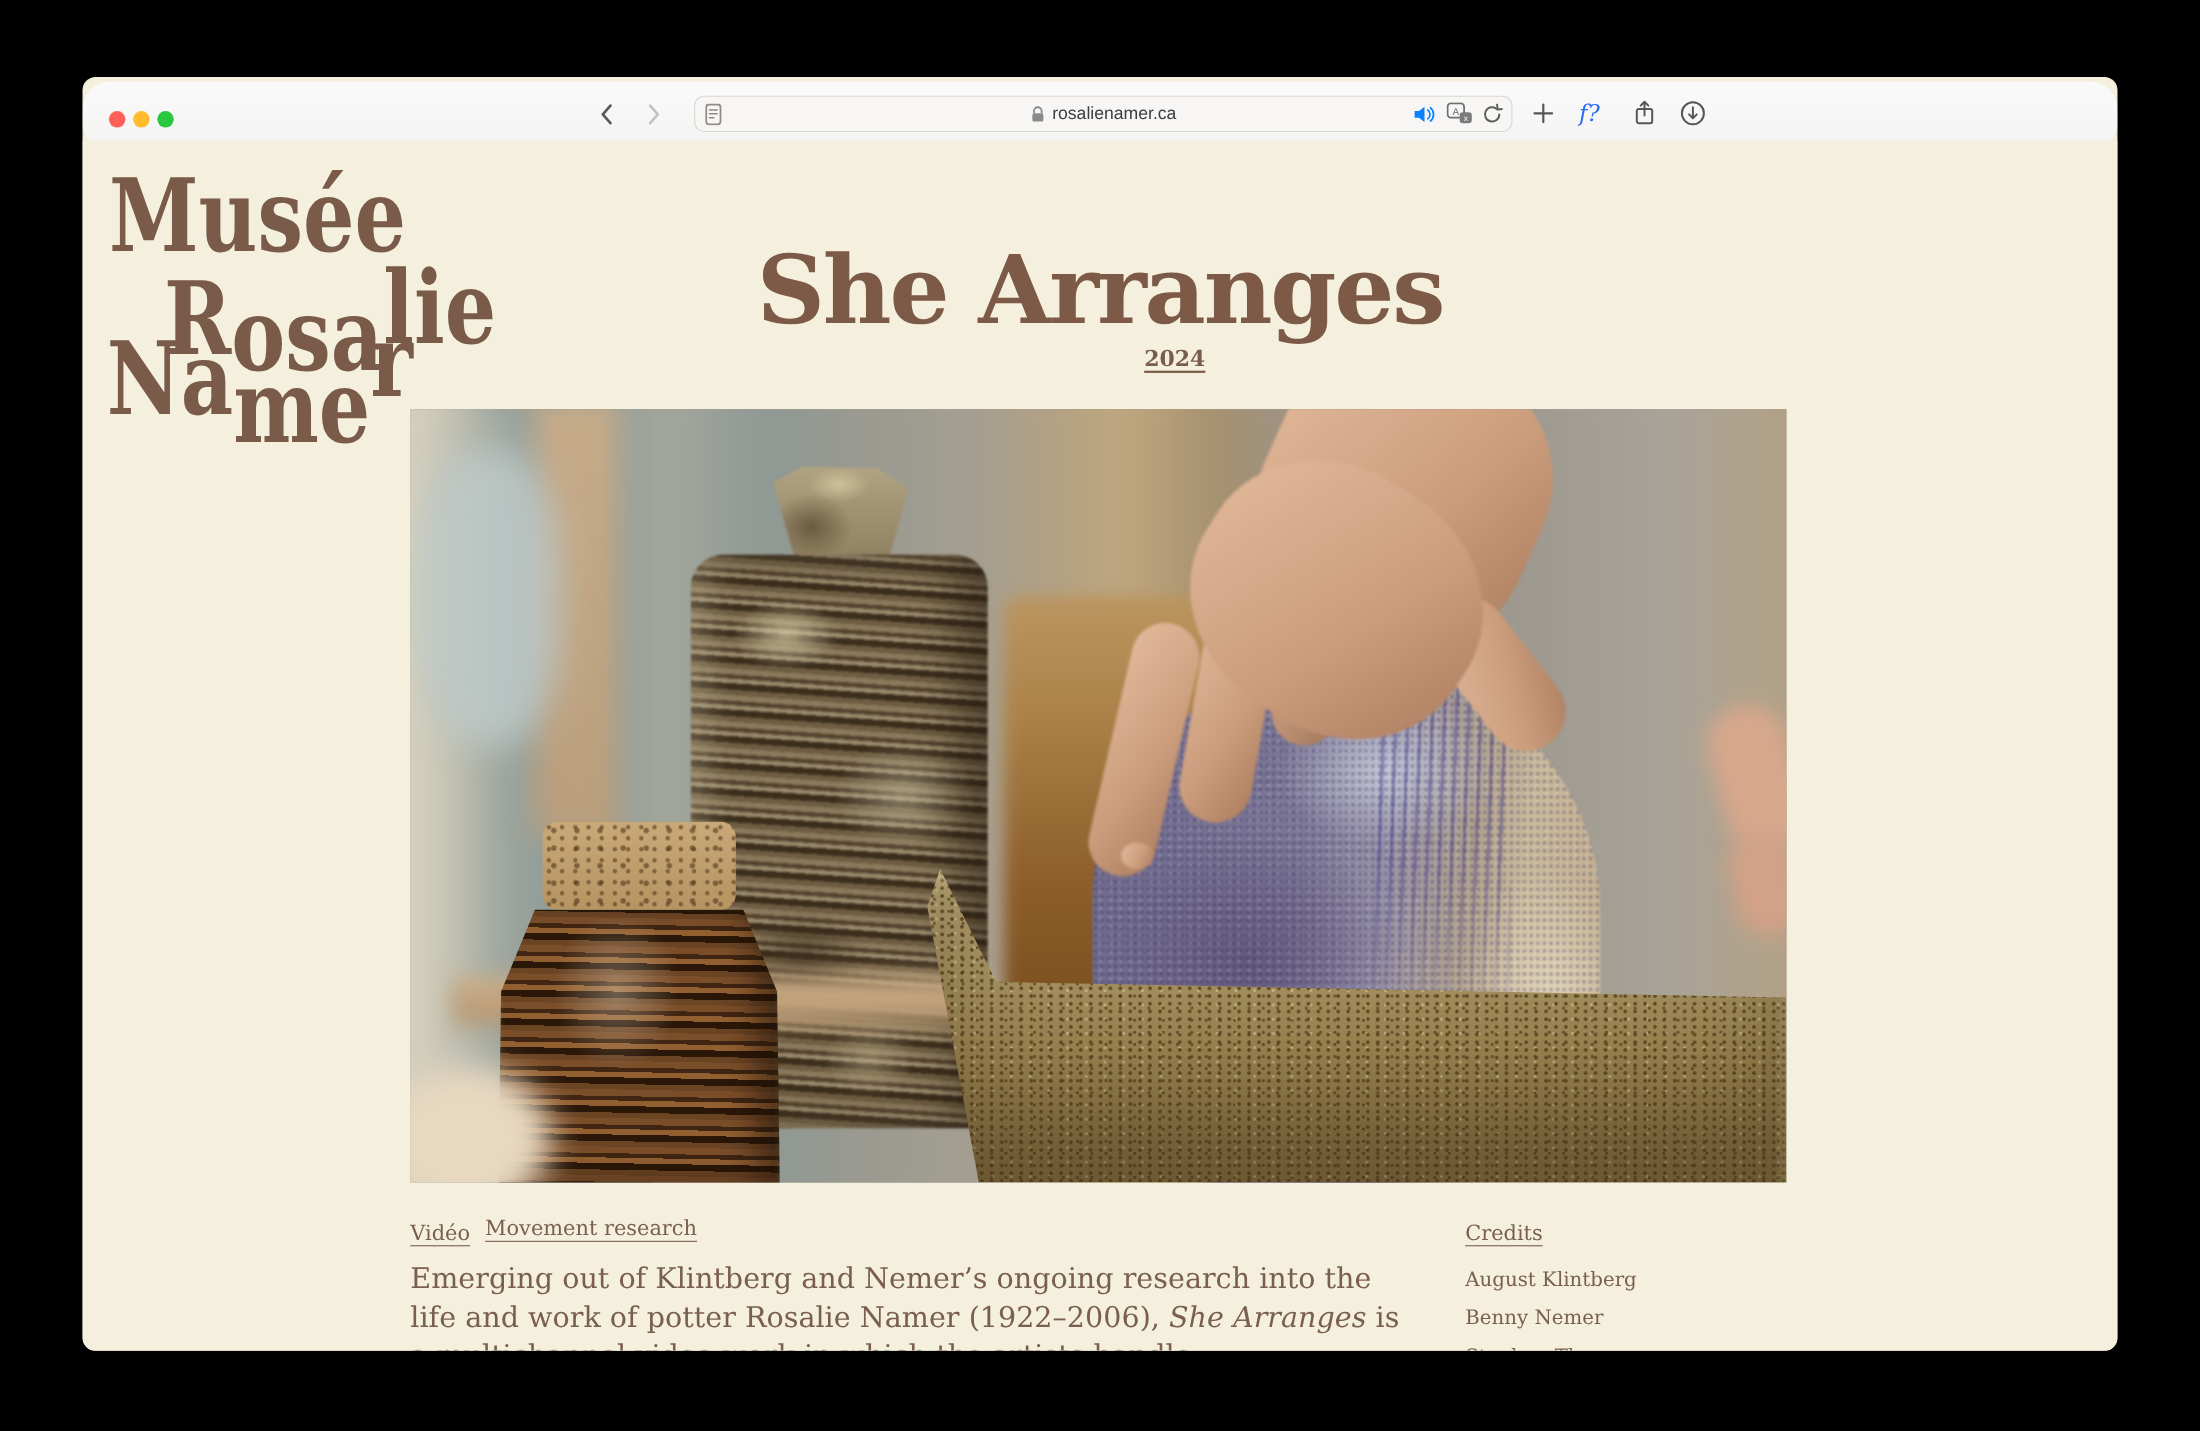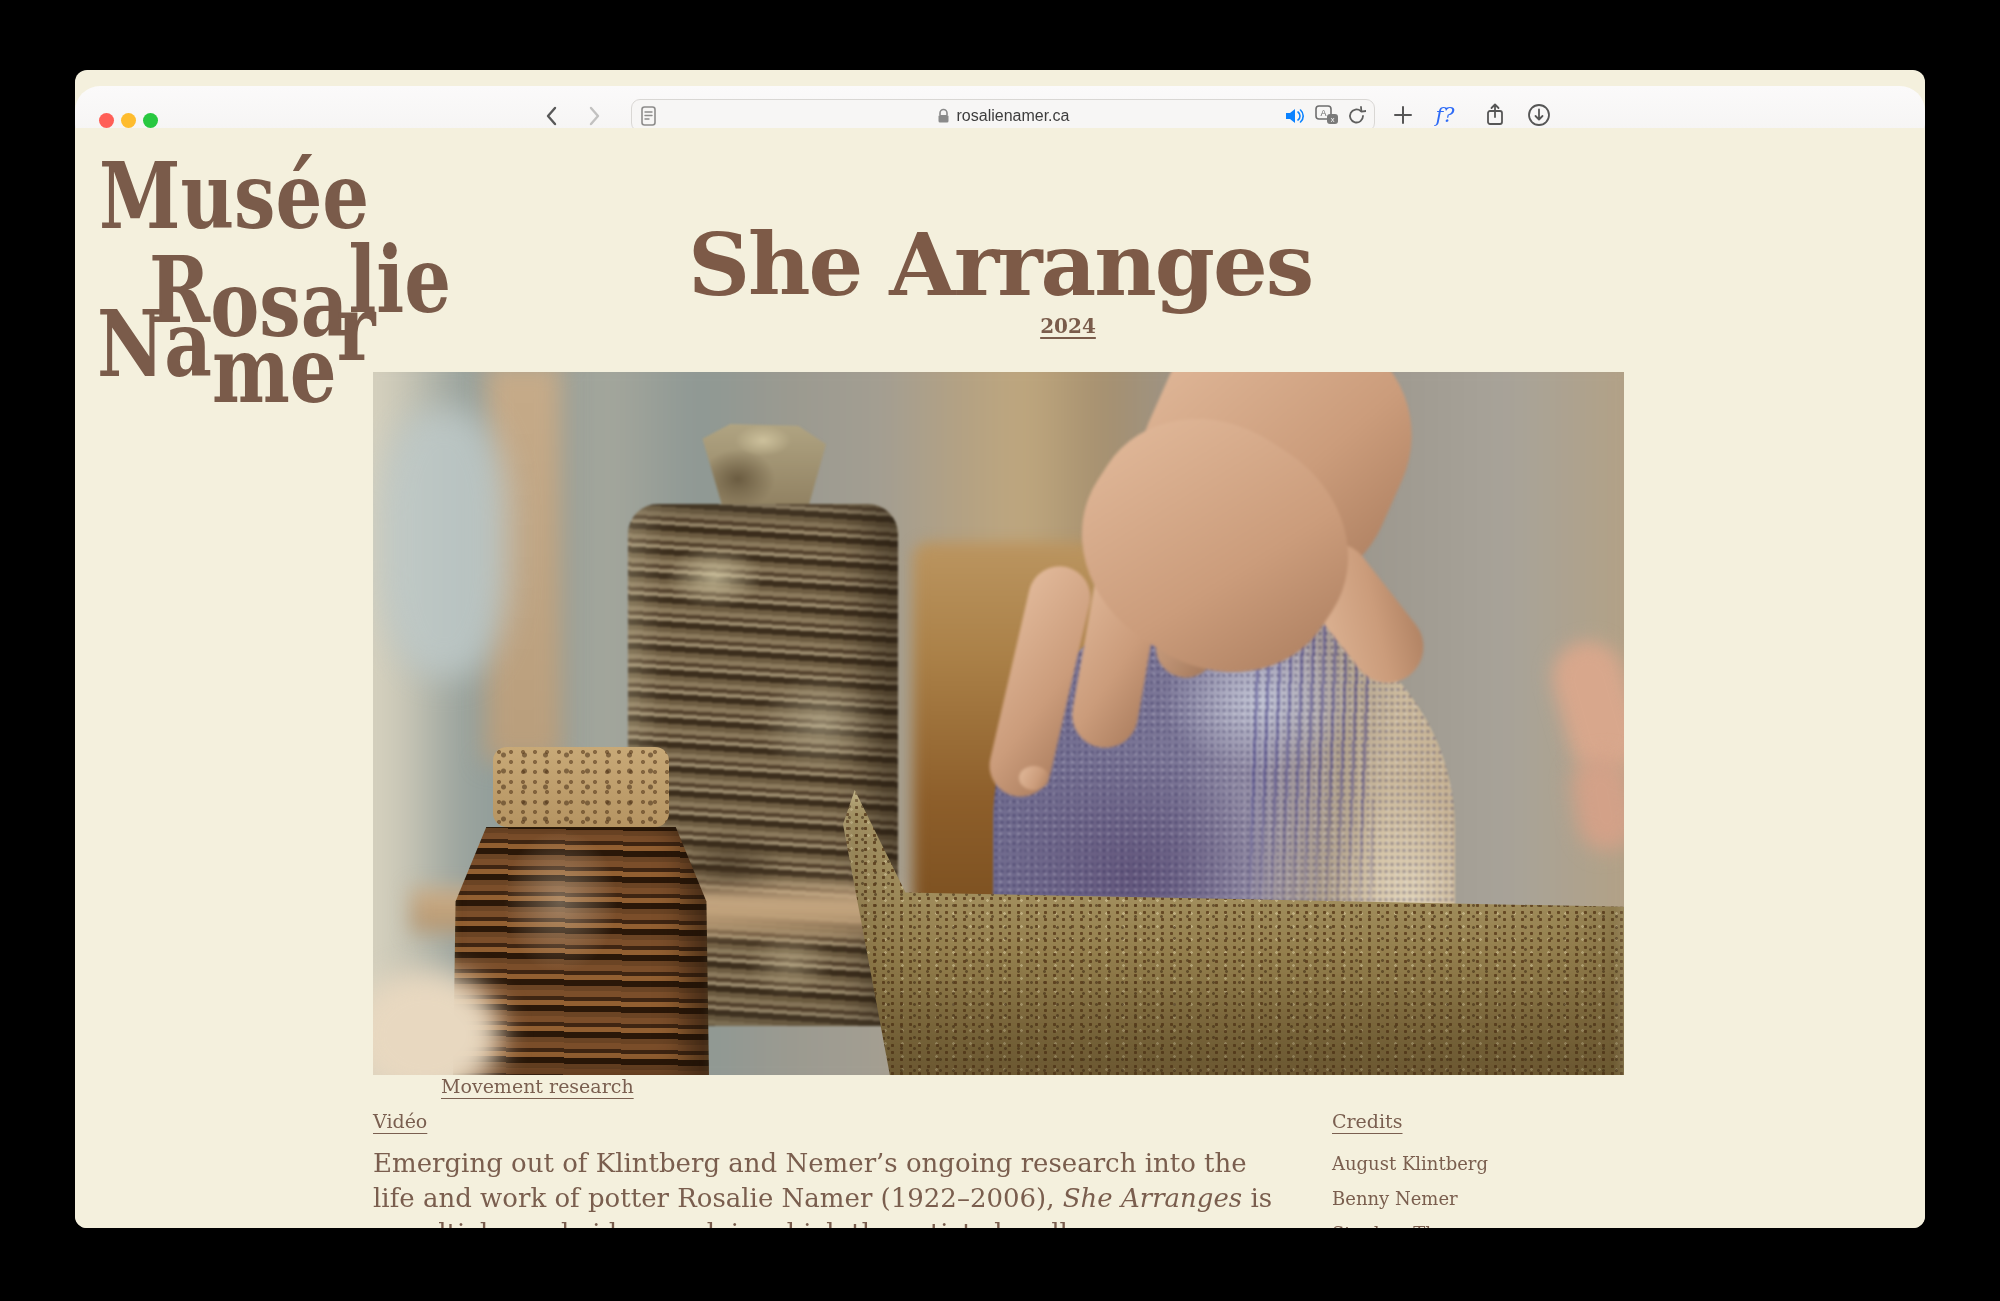--- a/index.html
+++ b/index.html
@@ -3,21 +3,21 @@
 <meta charset="utf-8">
 <style>
   * { margin:0; padding:0; box-sizing:border-box; }
   html,body { width:2000px; height:1301px; background:#000; overflow:hidden;
               font-family:"DejaVu Serif", serif; }
 
   
   .window{ position:absolute; left:75px; top:70px; width:1850px; height:1158px;
            border-radius:12px; overflow:hidden; background:#f4f0dd;
            box-shadow:0 24px 70px rgba(0,0,0,.6); }
-  .chrome{ position:absolute; left:0; top:16px; right:0; height:64px;
+  .chrome{ position:absolute; left:0; top:4px; right:0; height:64px;
            background:linear-gradient(#fbfafa,#f4f3f2); border-bottom:1px solid #d8d6d3;
            font-family:"Liberation Sans", sans-serif;border-radius:25px; }
   .traffic{ position:absolute; top:27px; width:15px; height:15px; border-radius:50%; }
   .t-red{ left:24px; background:#ff5f57; } .t-yellow{ left:46px; background:#febc2e; }
   .t-green{ left:68px; background:#28c840; }
   .navbtn{ position:absolute; top:17px; width:26px; height:26px; display:flex;
            align-items:center; justify-content:center; }
   .urlfield{ position:absolute; left:556px; top:13px; width:744px; height:33px;
              background:#f7f6f5; border:1px solid #d9d7d4; border-radius:9px; }
   .url-center{ position:absolute; left:0; right:0; top:0; bottom:0; display:flex;
@@ -48,21 +48,21 @@
 
   .title{ position:absolute; left:0; top:86px; width:1850px; text-align:center;
           font-size:86px; font-weight:bold; letter-spacing:-2px; color:#7d5a47; }
   .year{ position:absolute; left:0; top:186px; width:1986px; text-align:center; }
   .year span{ font-size:20px; font-weight:bold; text-decoration:underline;
               text-underline-offset:4px; color:#7a5c4b; }
 
   .meta a{ font-size:19px; color:#7a5f50; text-decoration:underline;
            text-underline-offset:5px; }
   .m-video{ position:absolute; left:298px; top:982px; }
-  .m-move{ position:absolute; left:366px; top:947px;text-align:center; }
+  .m-move{ position:absolute; left:366px; top:978px;text-align:center; }
   .m-credits{ position:absolute; left:1257px; top:982px; }
 
   .para{ position:absolute; left:298px; top:1018px; width:918px; font-size:26px;
          line-height:35px; color:#7a5e4e; }
   .para i{ font-style:italic; }
   .credits{ position:absolute; left:1257px; top:1018px; font-size:18px;
             line-height:35px; color:#7a5e4e; }
 
   
   .photo{ position:absolute; left:298px; top:244px; width:1251px; height:703px;

